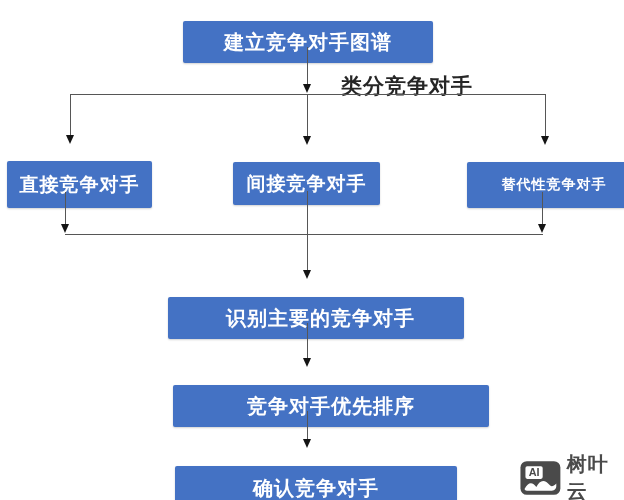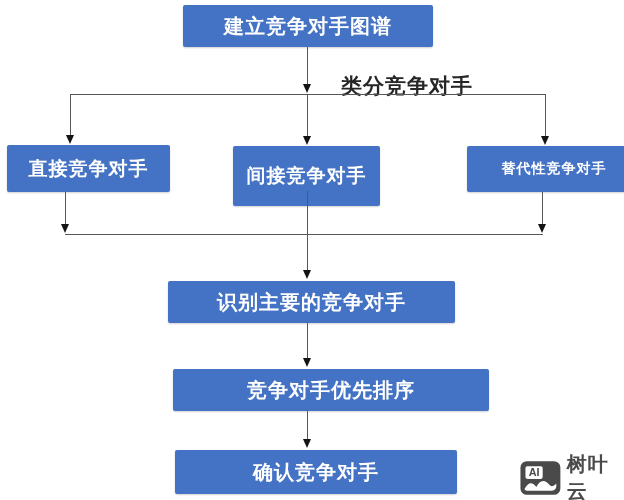--- a/index.html
+++ b/index.html
@@ -8,26 +8,27 @@
     font-family:"Liberation Sans","DejaVu Sans",sans-serif;
   }
   .node{
     position:absolute;
     background:var(--node-fill,#4472c4);
     color:var(--node-text,#ffffff);
     display:flex;align-items:center;justify-content:center;
     font-size:20px;font-weight:bold;letter-spacing:1px;
     border-radius:2px;
     box-shadow:0 1px 2px rgba(0,0,0,0.18);
+    margin-top:16px;
   }
   .node-top{left:183px;top:5px;width:250px;height:42px;}
-  .node-direct{left:7px;top:145px;width:163px;height:47px;font-size:19px;text-align:right;}
-  .node-indirect{left:233px;top:146px;width:147px;height:60px;font-size:19px;}
+  .node-direct{left:7px;top:145px;width:145px;height:47px;font-size:19px;text-align:right;}
+  .node-indirect{left:233px;top:146px;width:147px;height:43px;font-size:19px;}
   .node-substitute{left:467px;top:146px;width:174px;height:46px;font-size:14px;}
-  .node-identify{left:168px;top:281px;width:287px;height:42px;}
+  .node-identify{left:168px;top:281px;width:287px;height:42px;padding-left:9px;}
   .node-prioritize{left:173px;top:369px;width:316px;height:42px;}
   .node-confirm{left:175px;top:450px;width:282px;height:44px;}
 
   .ln{position:absolute;background:var(--line,#565656);}
   .arr{
     position:absolute;width:0;height:0;
     border-left:4px solid transparent;border-right:4px solid transparent;
     border-top:9px solid var(--arrow,#141414);
   }
   .edge-label{

